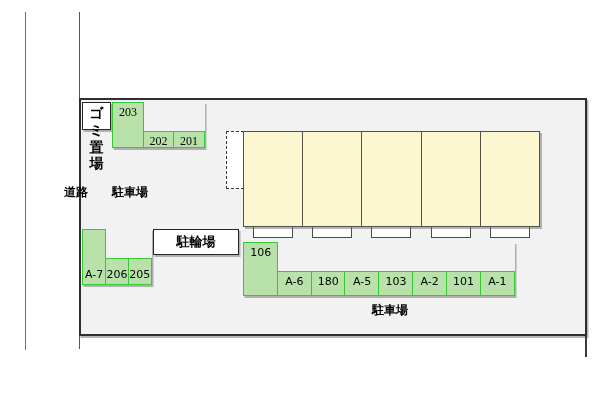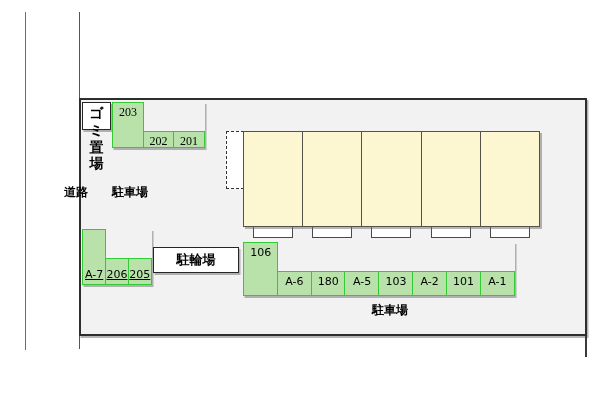--- a/index.html
+++ b/index.html
@@ -17,32 +17,32 @@
 
   
   .whitebox{background:#ffffff;border:1.5px solid #262626;
             box-shadow:1.5px 2px 0 rgba(110,110,110,0.5);}
 
   
   .garbage{left:82px;top:102px;width:29px;height:28px;font-size:14px;font-weight:bold;
            line-height:1.2;text-align:center;padding-top:2px;}
 
   
-  .bicycle{left:153px;top:247px;width:86px;height:26px;display:flex;
+  .bicycle{left:153px;top:229px;width:86px;height:26px;display:flex;
            align-items:center;justify-content:center;font-size:13px;font-weight:bold;}
 
   
   .pgroup{display:flex;box-shadow:1.5px 2px 0 rgba(110,110,110,0.5);}
   .pcell{flex:1;background:#b9e2ab;border:1.5px solid #36c936;display:flex;
          justify-content:center;box-sizing:border-box;}
   .pcell + .pcell{margin-left:-1.5px;margin-top:29px;}
   .pgroup-top{left:112px;top:102px;width:93px;height:46px;}
   .pgroup-top .pcell{align-items:flex-start;padding-top:2px;font-size:12px;font-family:Liberation Serif, serif;}
   .pgroup-left{left:82px;top:229px;width:70px;height:56px;}
-  .pgroup-left .pcell{align-items:flex-end;padding-bottom:3px;font-size:11px;text-decoration:underline;}
+  .pgroup-left .pcell{align-items:flex-end;padding-bottom:3px;font-size:11px;}
   .pgroup-bottom{left:243px;top:242px;width:272px;height:54px;}
   .pgroup-bottom .pcell{align-items:flex-start;padding-top:3px;font-size:11px;}
 
   
   .building{left:243px;top:131px;width:297px;height:96px;background:#fcf6d1;
             border:1.5px solid #52524a;display:flex;z-index:3;
             box-shadow:2px 2px 0 rgba(110,110,110,0.5);}
   .bunit{flex:1;}
   .bunit + .bunit{border-left:1.5px solid #52524a;}
 

